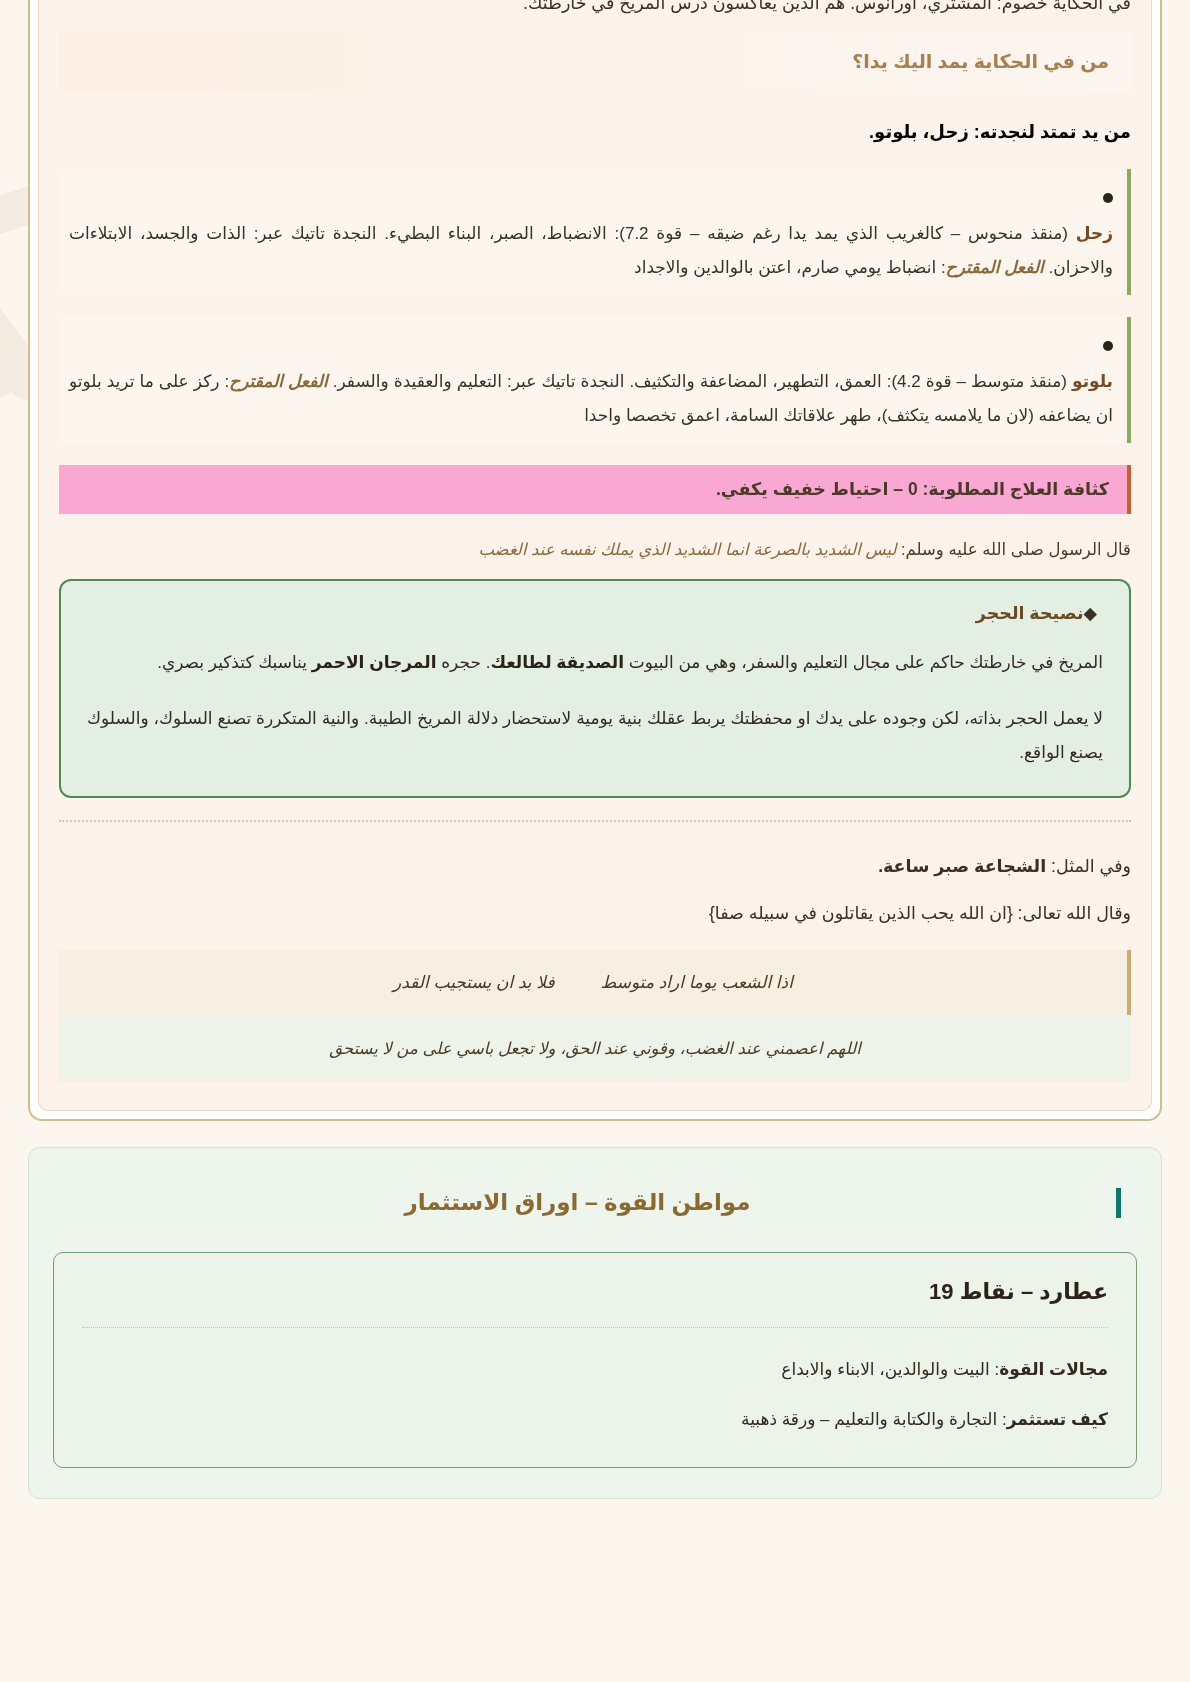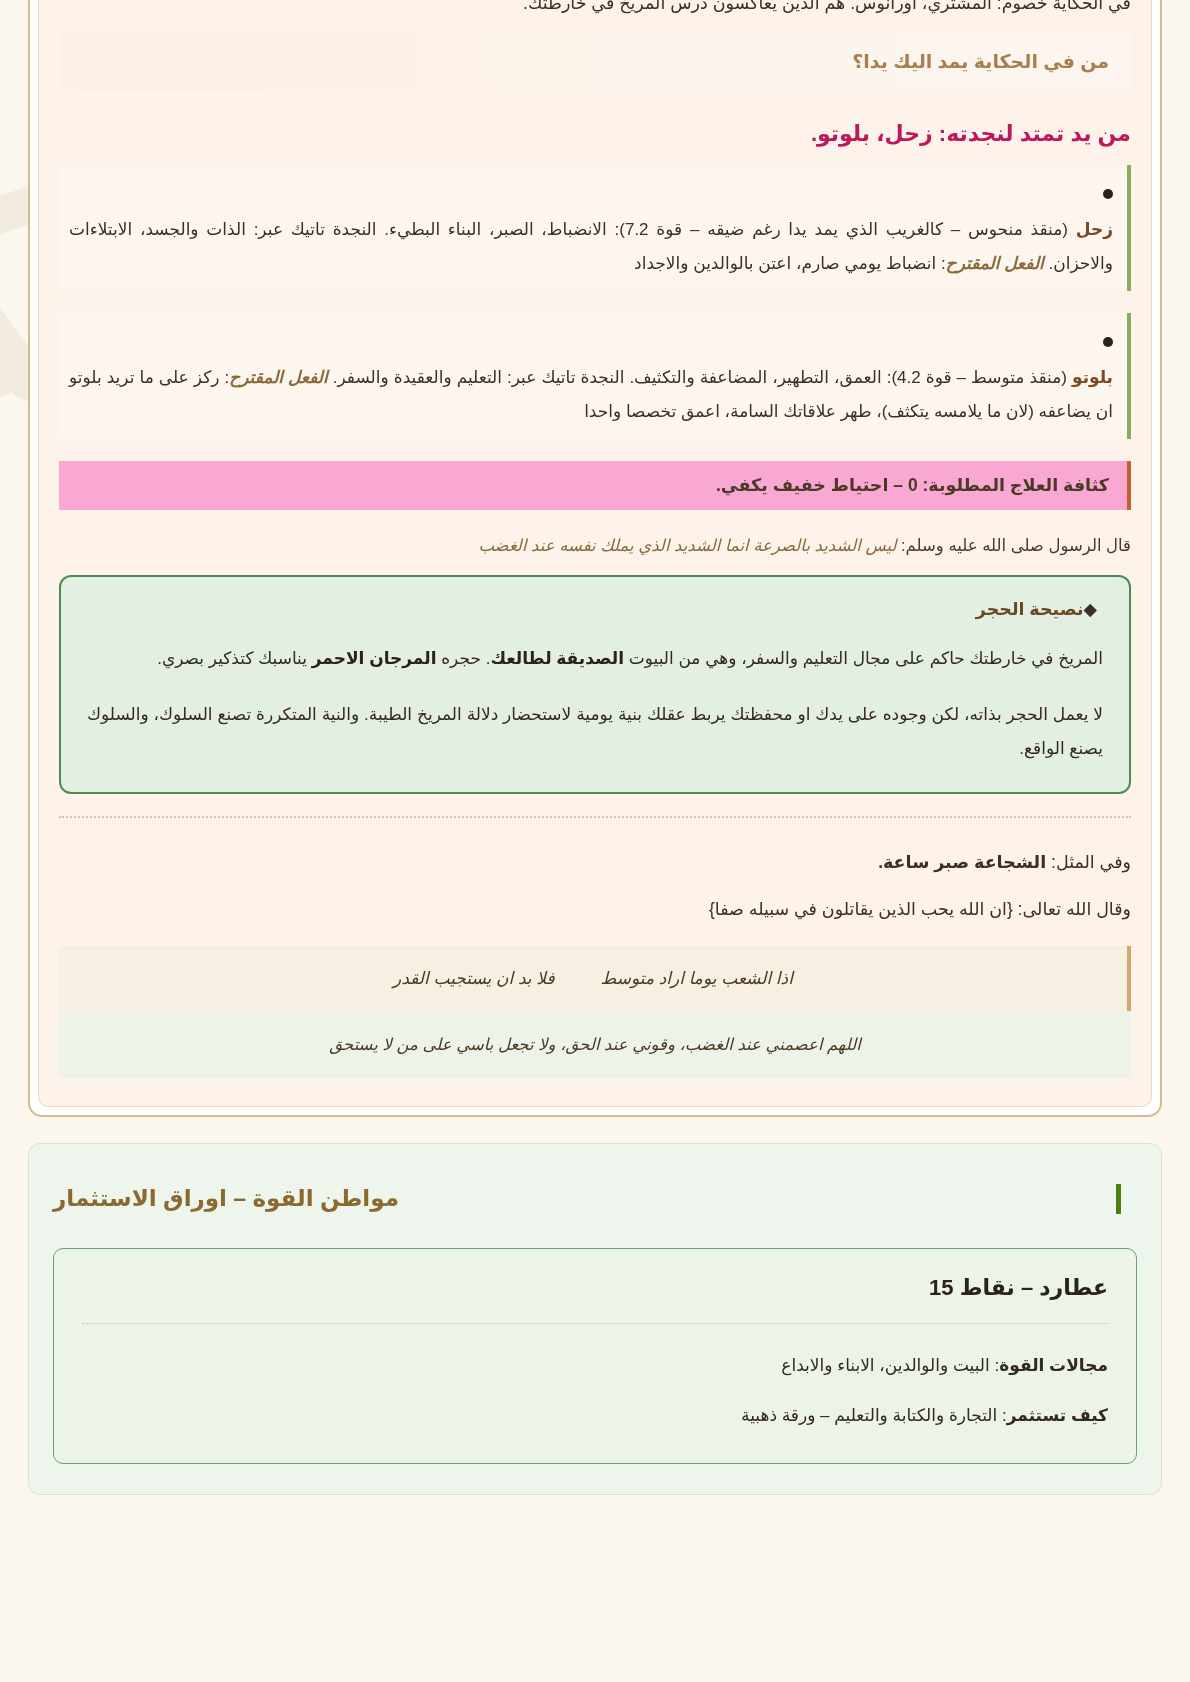--- a/index.html
+++ b/index.html
@@ -87,25 +87,25 @@
   }
   .band-title {
     font-size: 19px;
     font-weight: 700;
     color: #a8804e;
     text-align: right;
     margin: 0;
   }
 
   .lead {
-    font-size: 22px;
-    font-weight: 700;
-    color: #be185d;
-    text-align: right;
-    margin: 0 0 18px 0;
+    font-size: 18px;
+    font-weight: 700;
+    color: #000000;
+    text-align: right;
+    margin: 0 0 26px 0;
   }
 
   
   .bullet-row {
     display: flex;
     flex-direction: column;
     align-items: flex-start;
     gap: 14px;
     background: #fdf6ef;
     border-right: 4px solid #8aab57;
@@ -232,22 +232,22 @@
   .green-card {
     background: #eef5ec;
     border: 1px solid #d6e3cf;
     border-radius: 12px;
     padding: 28px 24px 30px 24px;
   }
   .green-heading {
     font-size: 23px;
     font-weight: 700;
     color: #8a6a2e;
-    text-align: left;
-    border-right: 5px solid #4d7c0f;
+    text-align: center;
+    border-right: 5px solid #0f766e;
     padding-right: 14px;
     margin: 12px 16px 34px 0;
     line-height: 1.3;
   }
   .strength-box {
     background: #ecf3e9;
     border: 1px solid #6fa06d;
     border-radius: 10px;
     padding: 26px 28px 30px 28px;
   }
@@ -339,21 +339,21 @@
       </div>
 
     </div>
   </div>
 
   <div class="green-card">
 
     <h2 class="green-heading">مواطن القوة – اوراق الاستثمار</h2>
 
     <div class="strength-box">
-      <h3 class="strength-title">عطارد – نقاط 15</h3>
+      <h3 class="strength-title">عطارد – نقاط 19</h3>
       <hr class="strength-sep">
       <p class="strength-line"><b>مجالات القوة</b><span>: البيت والوالدين، الابناء والابداع</span></p>
       <p class="strength-line"><b>كيف تستثمر</b><span>: التجارة والكتابة والتعليم – ورقة ذهبية</span></p>
     </div>
 
   </div>
 
 </div>
 
 </body></html>

